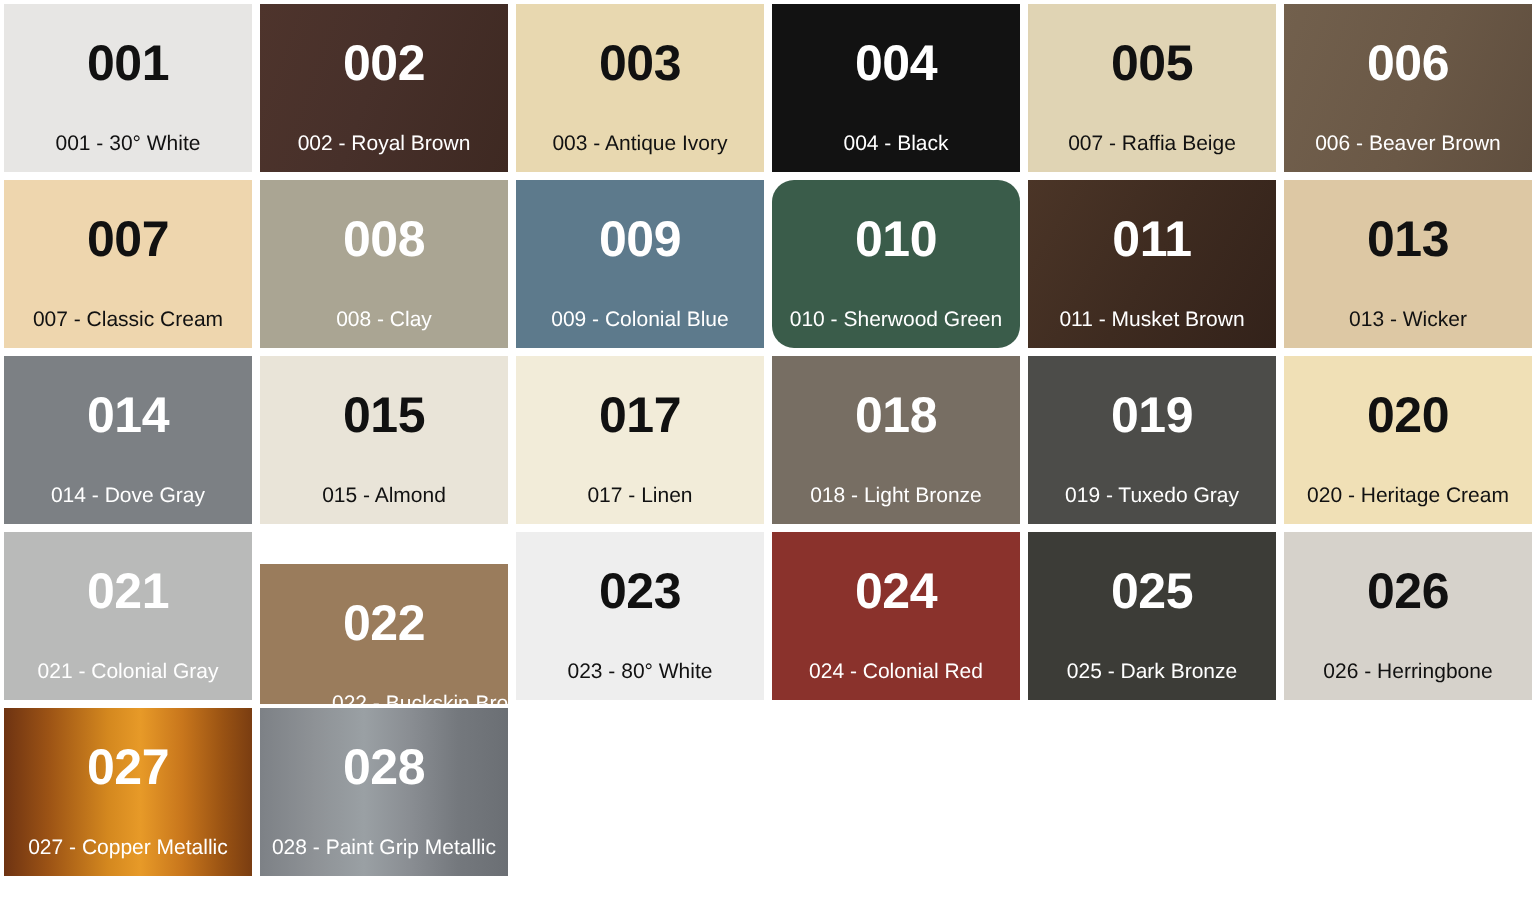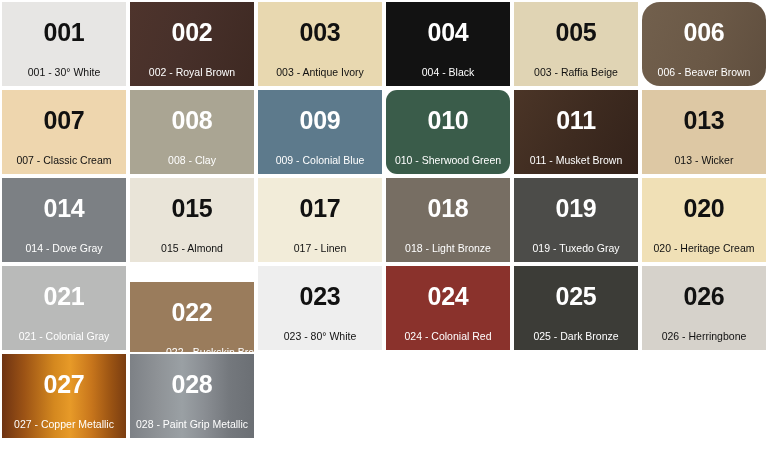--- a/index.html
+++ b/index.html
@@ -93,25 +93,25 @@
     </div>
     <div class="swatch-cell">
       <div class="swatch-chip" style="background: rgb(18, 18, 18);">
         <div class="swatch-code" style="color: rgb(255, 255, 255);">004</div>
         <div class="swatch-label" style="color: rgb(255, 255, 255);">004 - Black</div>
       </div>
     </div>
     <div class="swatch-cell">
       <div class="swatch-chip" style="background: rgb(224, 212, 180);">
         <div class="swatch-code" style="color: rgb(17, 17, 17);">005</div>
-        <div class="swatch-label" style="color: rgb(17, 17, 17);">003 - Raffia Beige</div>
-      </div>
-    </div>
-    <div class="swatch-cell">
-      <div class="swatch-chip" style="background: linear-gradient(110deg, rgb(114, 96, 77) 0%, rgb(106, 88, 70) 55%, rgb(95, 78, 62) 100%); border-radius: 18px;">
+        <div class="swatch-label" style="color: rgb(17, 17, 17);">007 - Raffia Beige</div>
+      </div>
+    </div>
+    <div class="swatch-cell">
+      <div class="swatch-chip" style="background: linear-gradient(110deg, rgb(114, 96, 77) 0%, rgb(106, 88, 70) 55%, rgb(95, 78, 62) 100%);">
         <div class="swatch-code" style="color: rgb(255, 255, 255);">006</div>
         <div class="swatch-label" style="color: rgb(255, 255, 255);">006 - Beaver Brown</div>
       </div>
     </div>
     <div class="swatch-cell">
       <div class="swatch-chip" style="background: rgb(238, 214, 174);">
         <div class="swatch-code" style="color: rgb(17, 17, 17);">007</div>
         <div class="swatch-label" style="color: rgb(17, 17, 17);">007 - Classic Cream</div>
       </div>
     </div>

